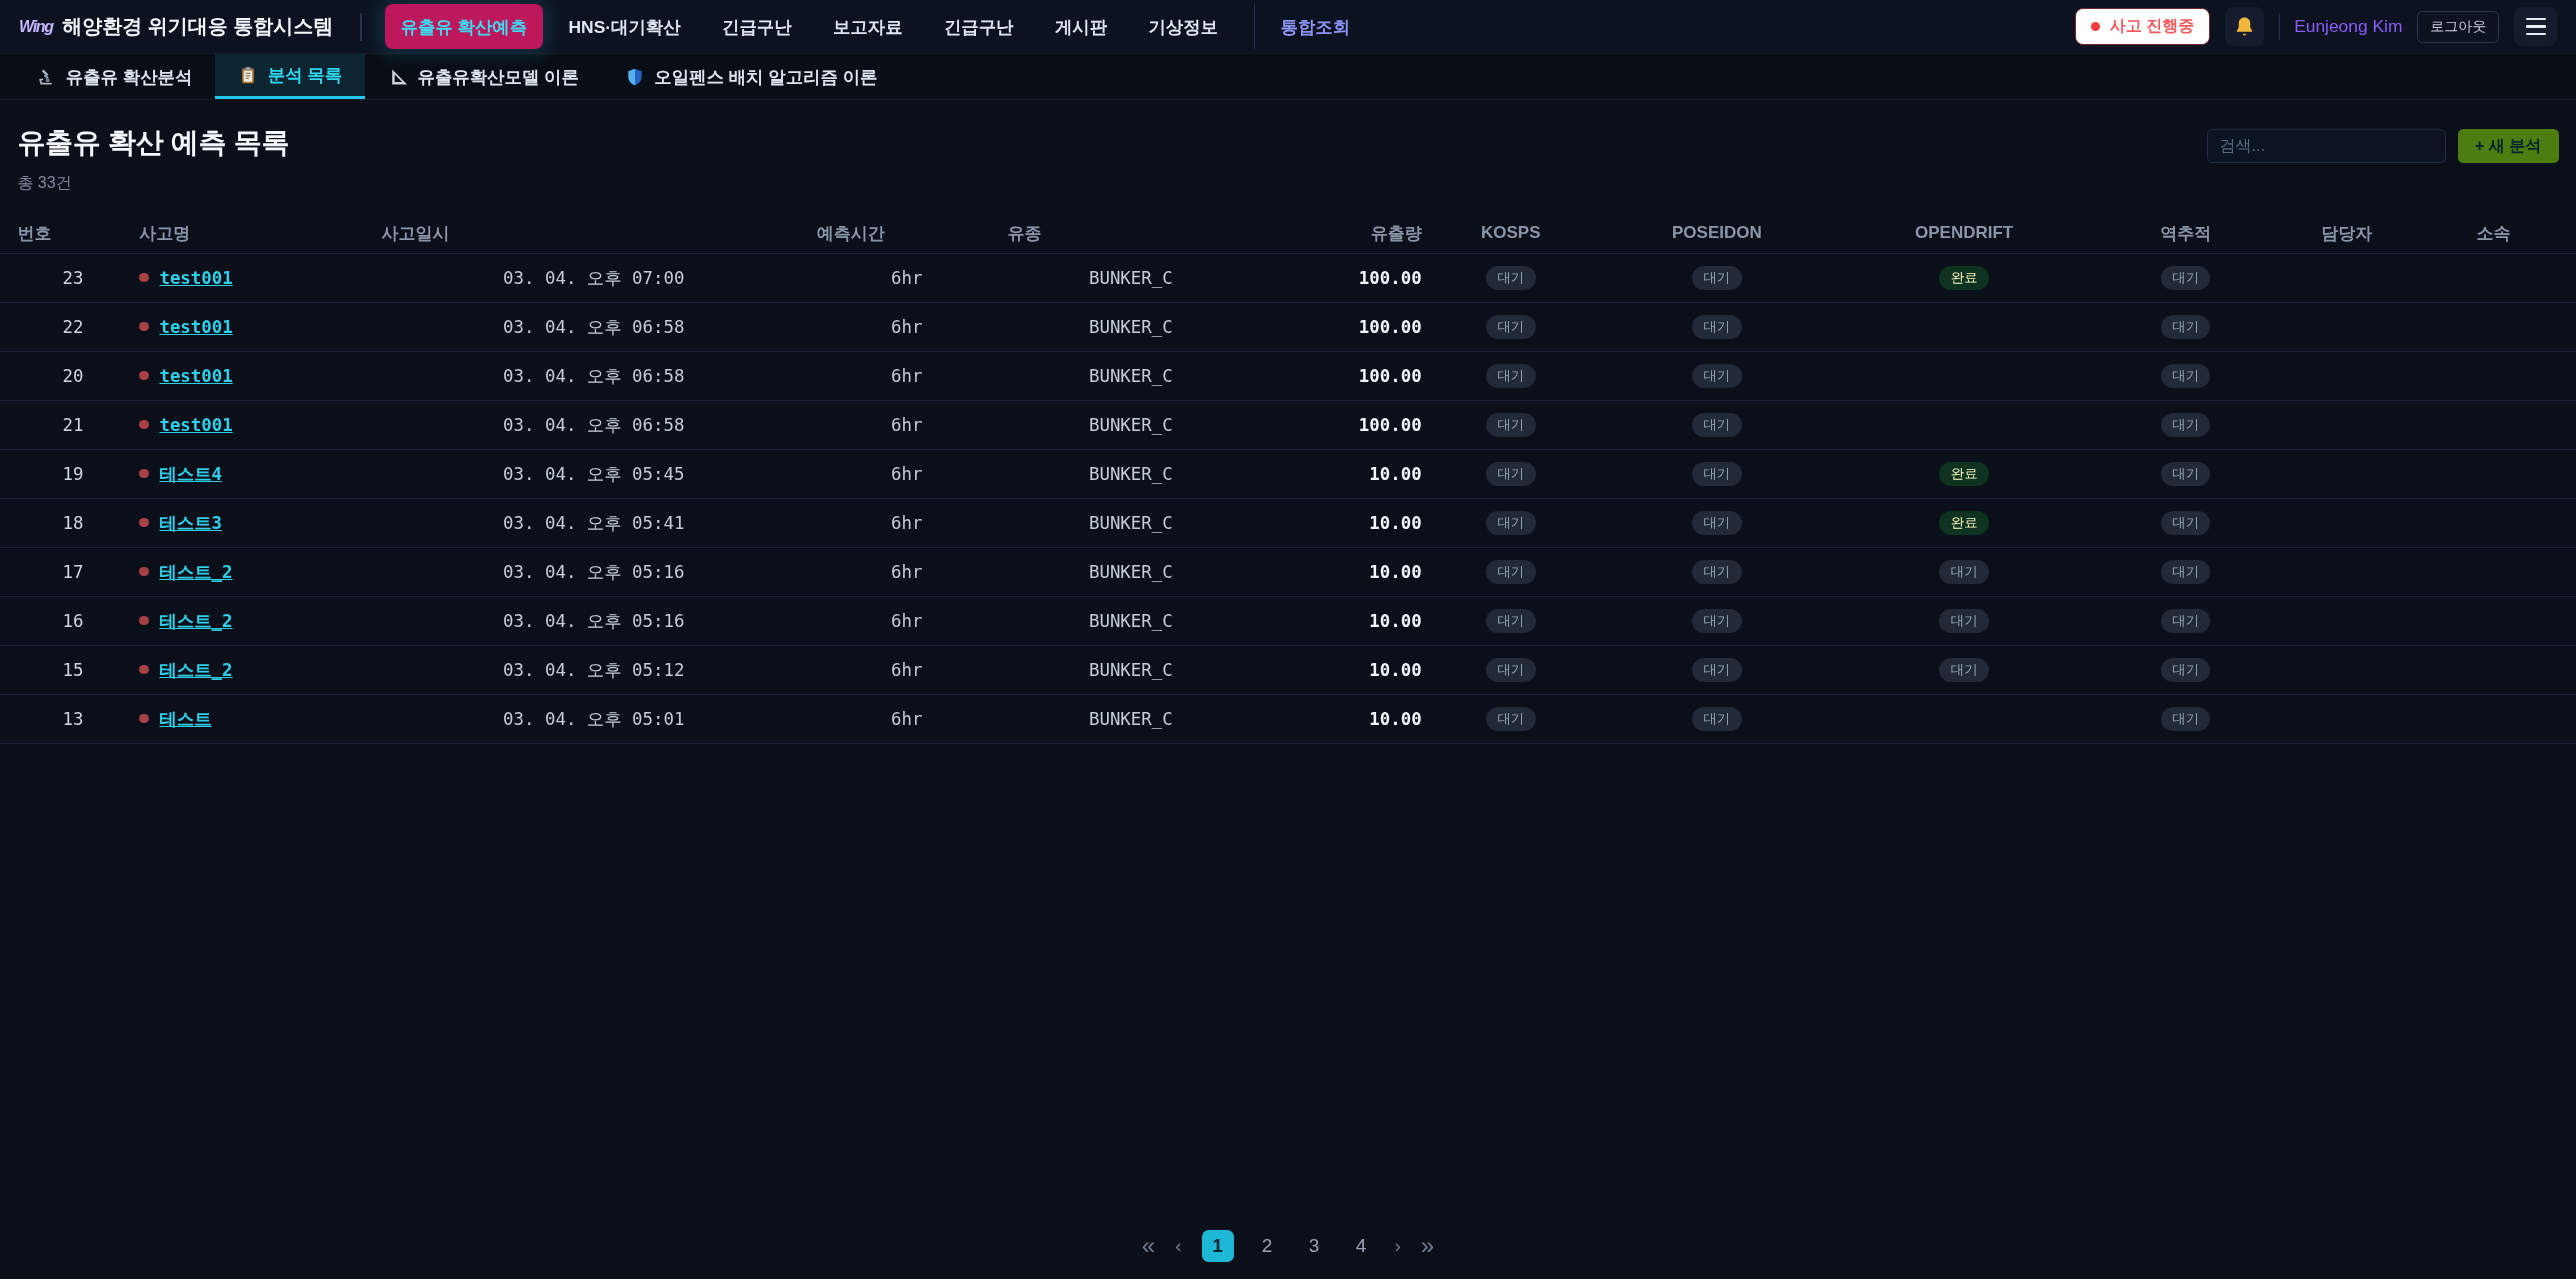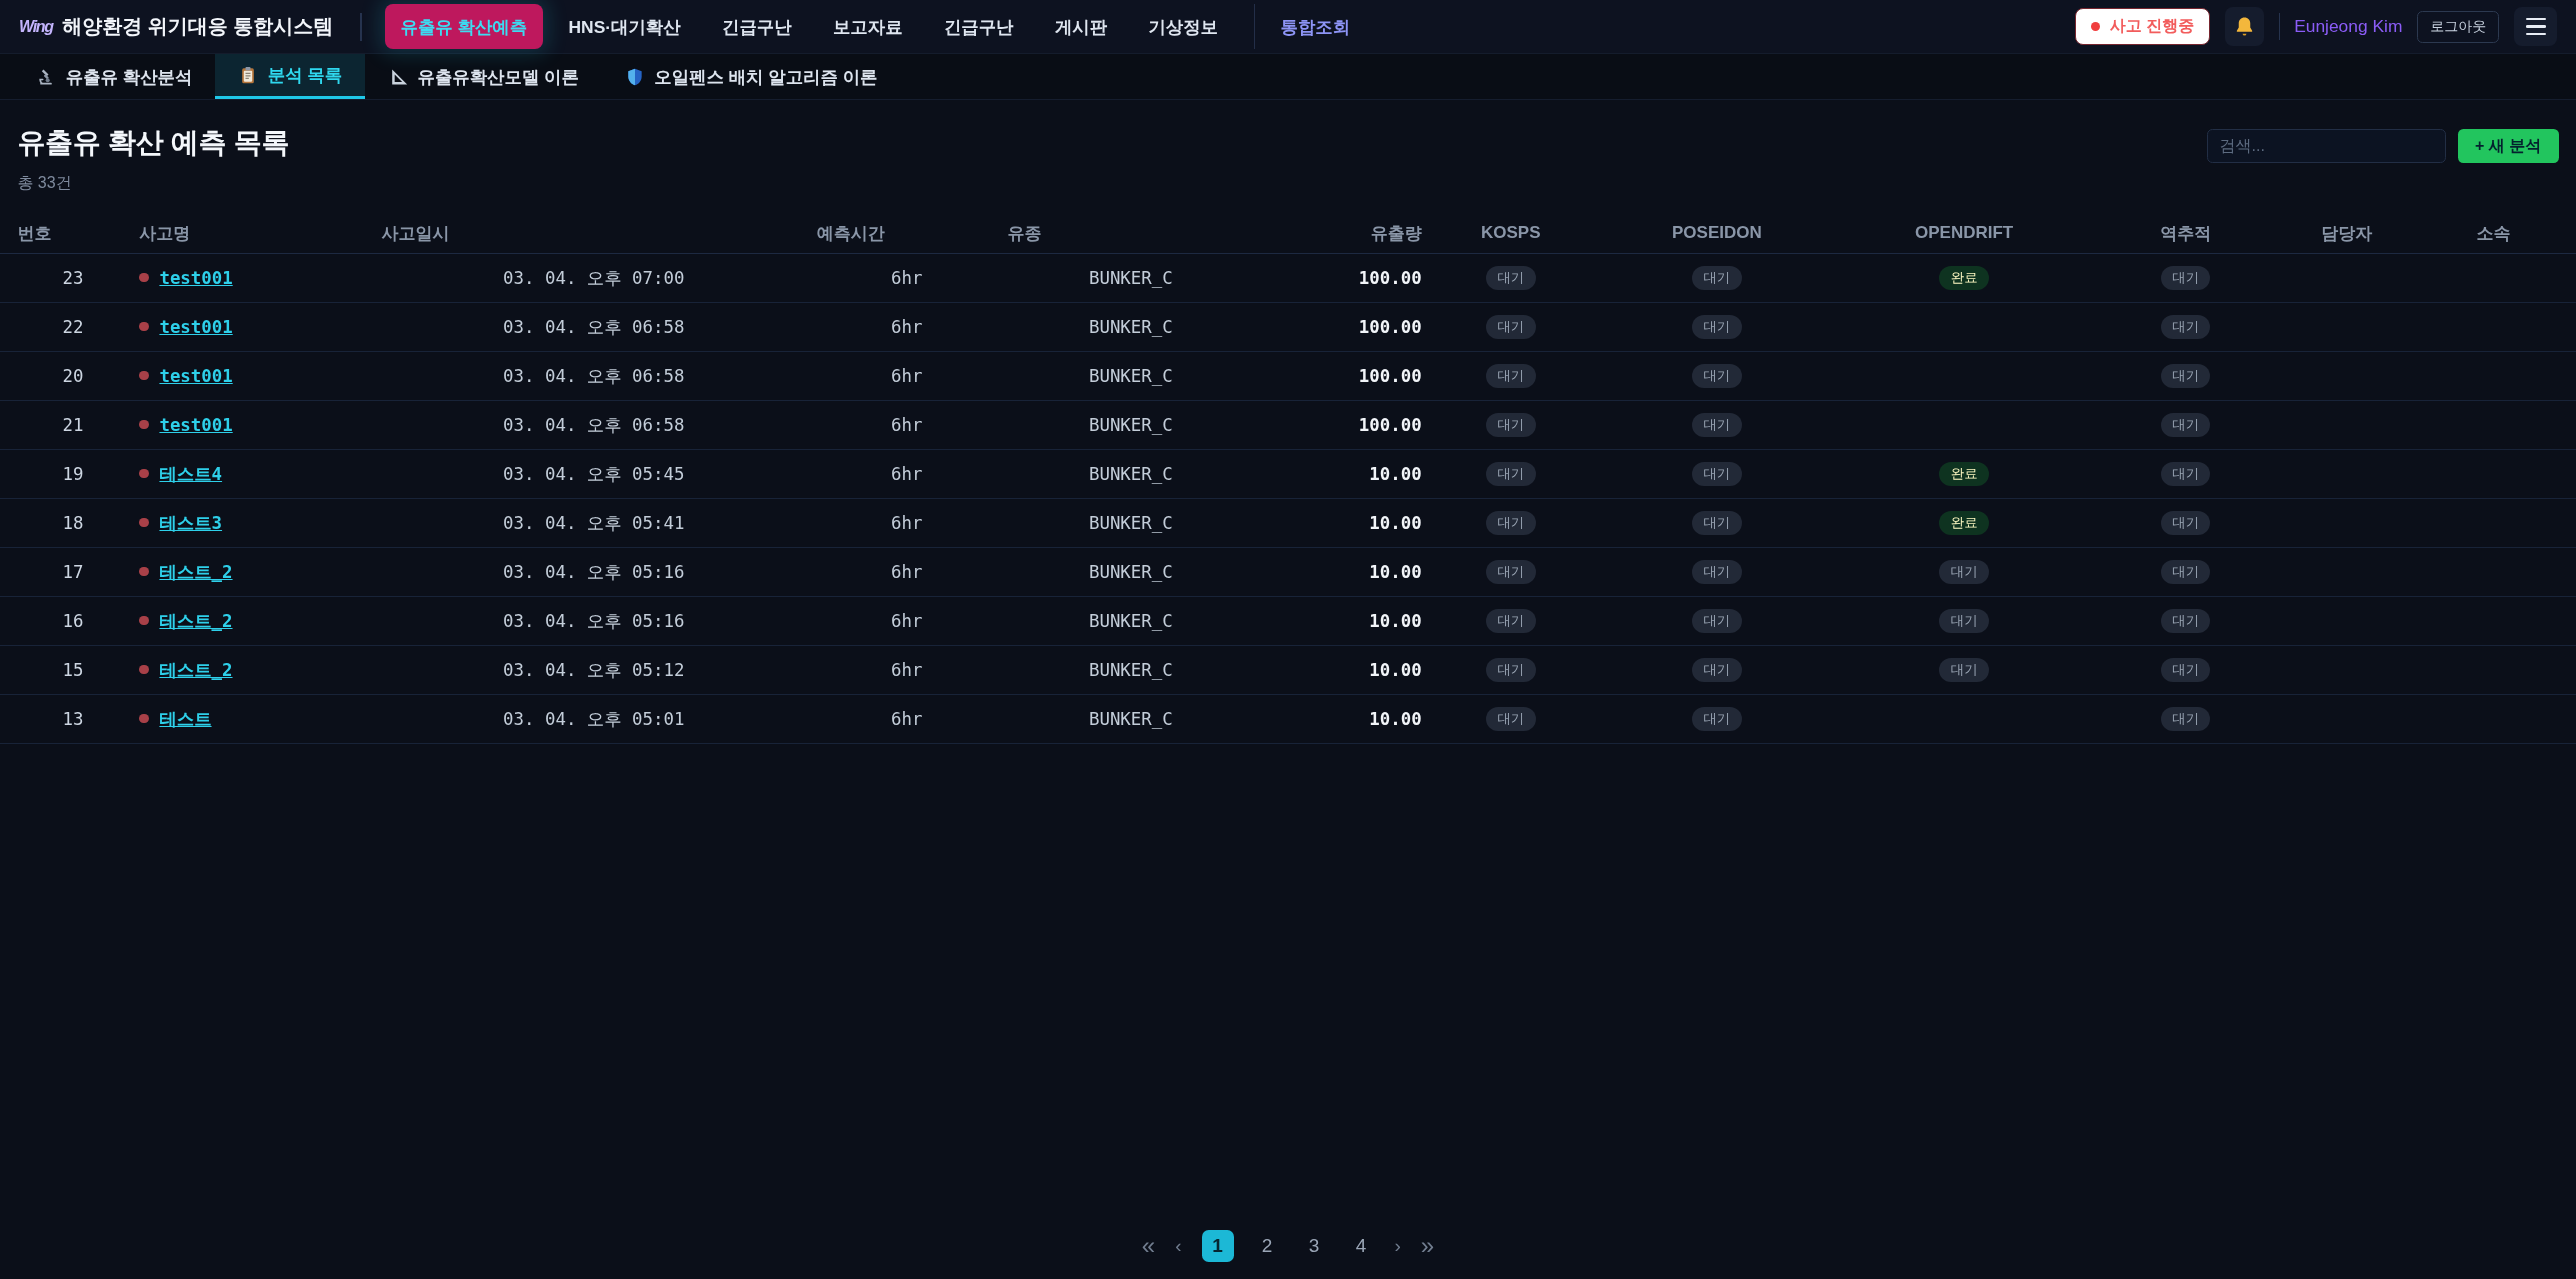--- a/index.html
+++ b/index.html
@@ -77,21 +77,21 @@
   .page-title { font-size:28px; font-weight:700; color:#f4f7fb; letter-spacing:-0.3px; }
   .page-count { font-size:16px; color:#7e8a9d; margin-top:10.7px; }
   .head-controls { display:flex; gap:12px; margin-top:5.4px; }
   .search-box {
     width:239px; height:34px; background:#0c1322;
     border:0.7px solid #222e45; border-radius:5.4px;
     color:#e2e8f0; font-size:16px; padding:0 12px; outline:none;
   }
   .search-box::placeholder { color:#5d6b80; }
   .new-btn {
-    height:34px; padding:0 17.4px; background:#22c55e; border:none; border-radius:5.4px;
+    height:34px; padding:0 17.4px; background:#4d7c0f; border:none; border-radius:5.4px;
     color:#04222e; font-size:16px; font-weight:700; cursor:pointer; white-space:nowrap;
   }
 
   
   .table { margin-top:20px; width:100%; }
   .tr { display:flex; align-items:center; width:100%; }
   .th-row { height:40px; border-bottom:0.7px solid #1d2941; }
   .td, .th { padding:0 5.4px; overflow:hidden; white-space:nowrap; }
   .th { font-size:17px; font-weight:700; color:#8a96a8; }
   .body-row { height:49px; border-bottom:0.7px solid #182338; }

